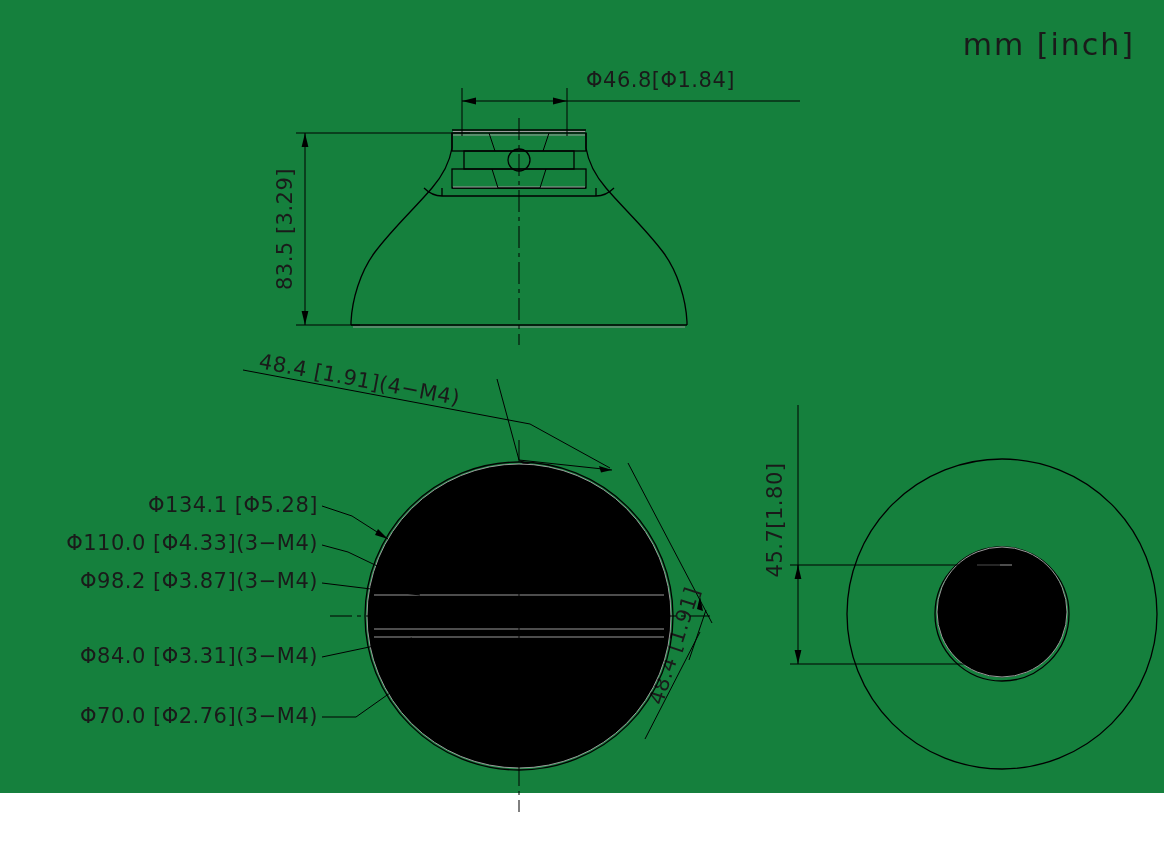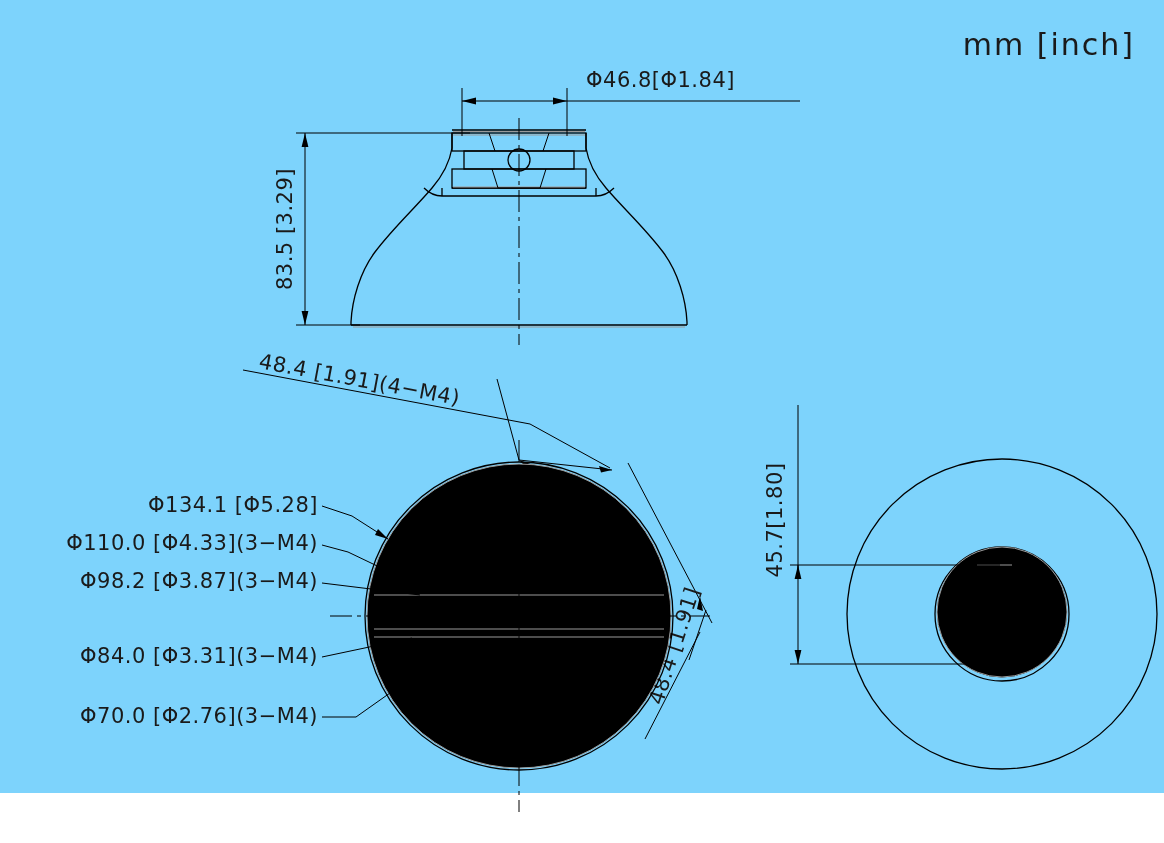--- a/index.html
+++ b/index.html
@@ -1,18 +1,18 @@
 <!DOCTYPE html>
 <html><head>
 <meta charset="utf-8">
 <style>
   html,body{margin:0;padding:0;background:#ffffff;}
   body{width:1164px;height:843px;overflow:hidden;
        font-family:"DejaVu Sans","Liberation Sans",sans-serif;}
-  #sheet{position:relative;width:1164px;height:793px;background:#7dd3fc;}
+  #sheet{position:relative;width:1164px;height:793px;background:#15803d;}
   svg{display:block;}
   .dimtext{font-family:"DejaVu Sans","Liberation Sans",sans-serif;
            font-size:21px;fill:#1a1a1a;letter-spacing:.5px;}
   .unittext{font-family:"DejaVu Sans","Liberation Sans",sans-serif;
             font-size:30px;fill:#1a1a1a;letter-spacing:2px;}
   .ln{stroke:#000;fill:none;}
   .thin{stroke-width:1;}
   .med{stroke-width:1.3;}
   .dash{stroke-dasharray:7 5;stroke-width:1;}
   .center{stroke-dasharray:22 5 4 5;stroke-width:1;}

